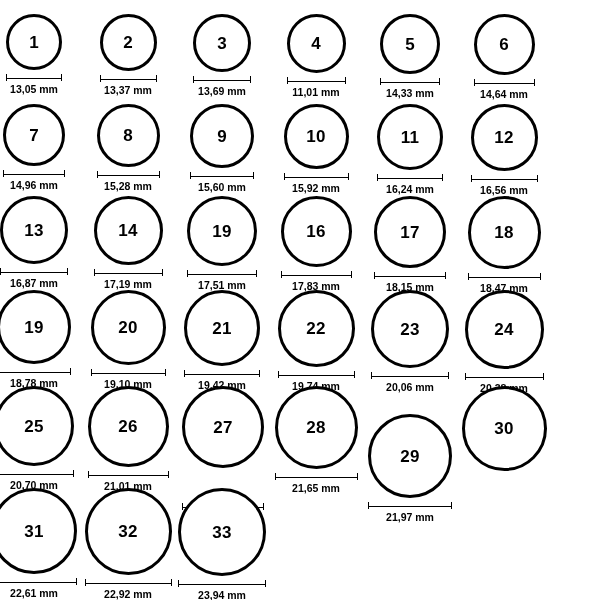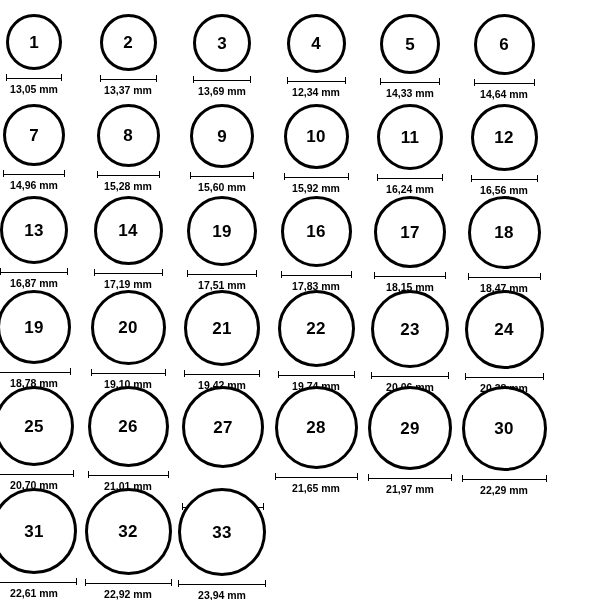--- a/index.html
+++ b/index.html
@@ -105,21 +105,21 @@
         <div class="dim-line" style="width: 58px;"></div>
         <div class="dim-label">13,69 mm</div>
       </div>
     </div>
     <div class="cell" style="left: 271px; top: 14px; width: 90px;">
       <div class="ring" style="width: 59px; height: 59px;">
         <span class="ring-size">4</span>
       </div>
       <div class="dim">
         <div class="dim-line" style="width: 59px;"></div>
-        <div class="dim-label">12,34 mm</div>
+        <div class="dim-label">11,01 mm</div>
       </div>
     </div>
     <div class="cell" style="left: 365px; top: 14px; width: 90px;">
       <div class="ring" style="width: 60px; height: 60px;">
         <span class="ring-size">5</span>
       </div>
       <div class="dim">
         <div class="dim-line" style="width: 60px;"></div>
         <div class="dim-label">14,33 mm</div>
       </div>
@@ -325,36 +325,32 @@
     <div class="cell" style="left: 271px; top: 386px; width: 90px;">
       <div class="ring" style="width: 83px; height: 83px;">
         <span class="ring-size">28</span>
       </div>
       <div class="dim">
         <div class="dim-line" style="width: 83px;"></div>
         <div class="dim-label">21,65 mm</div>
       </div>
     </div>
     <div class="cell" style="left: 365px; top: 386px; width: 90px;">
-      <div class="ring" style="width: 84px; height: 84px;">
+      <div class="ring" style="width: 84px; height: 84px; margin-top: 28px;">
         <span class="ring-size">29</span>
       </div>
       <div class="dim">
         <div class="dim-line" style="width: 84px;"></div>
         <div class="dim-label">21,97 mm</div>
       </div>
     </div>
     <div class="cell" style="left: 459px; top: 386px; width: 90px;">
       <div class="ring" style="width: 85px; height: 85px;">
         <span class="ring-size">30</span>
       </div>
-      <div class="dim">
-        <div class="dim-line" style="width: 85px;"></div>
-        <div class="dim-label">22,29 mm</div>
-      </div>
     </div>
     <div class="cell" style="left: -11px; top: 488px; width: 90px;">
       <div class="ring" style="width: 86px; height: 86px;">
         <span class="ring-size">31</span>
       </div>
       <div class="dim">
         <div class="dim-line" style="width: 86px;"></div>
         <div class="dim-label">22,61 mm</div>
       </div>
     </div>

